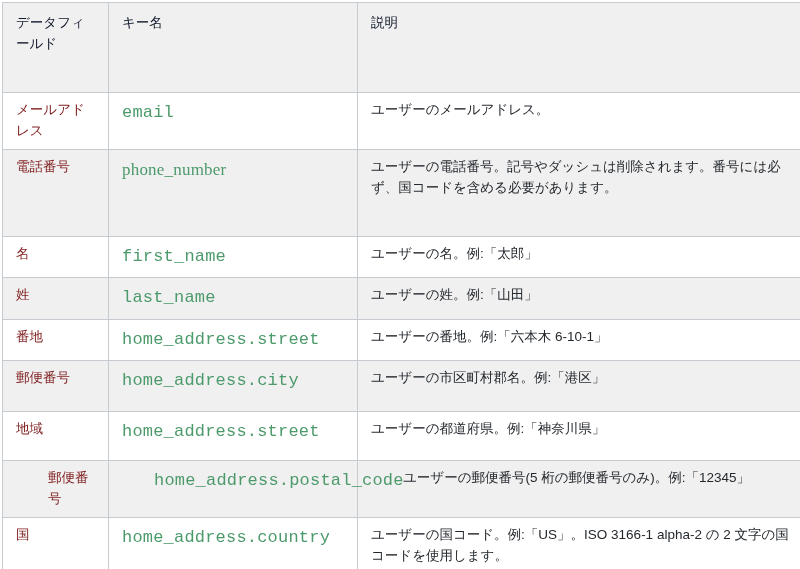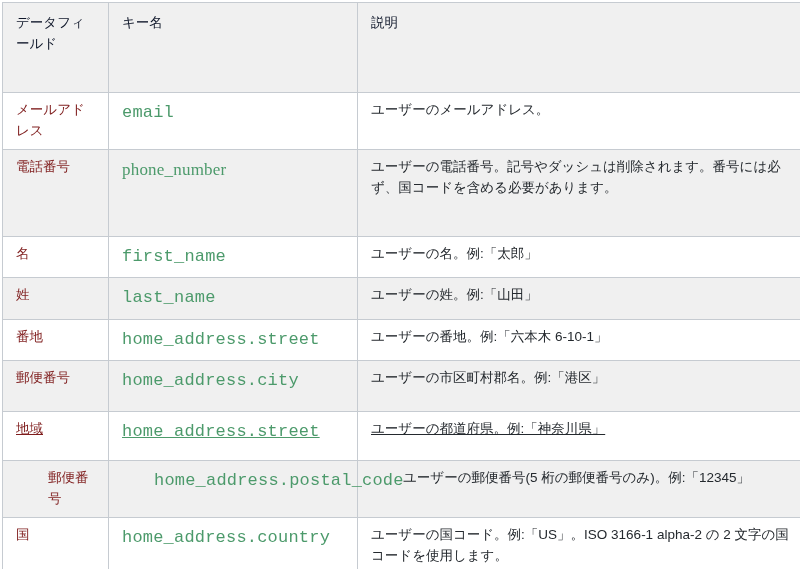--- a/index.html
+++ b/index.html
@@ -79,21 +79,21 @@
     color: #24292e;
   }
 
   
   tr.r-email    td { height: 42px; }
   tr.r-phone    td { height: 72px; font-family: Liberation Serif, serif; }
   tr.r-first    td { height: 22px; }
   tr.r-last     td { height: 22px; }
   tr.r-street   td { height: 22px; }
   tr.r-city     td { height: 36px; }
-  tr.r-region   td { height: 34px; text-decoration: underline; }
+  tr.r-region   td { height: 34px; }
   tr.r-postal   td { height: 42px; padding-left: 45px; }
   tr.r-country  td { height: 52px; }
 </style>
 </head>
 <body>
 
 <div class="table-wrap">
   <table class="spec-table">
     <colgroup>
       <col class="c-field">

